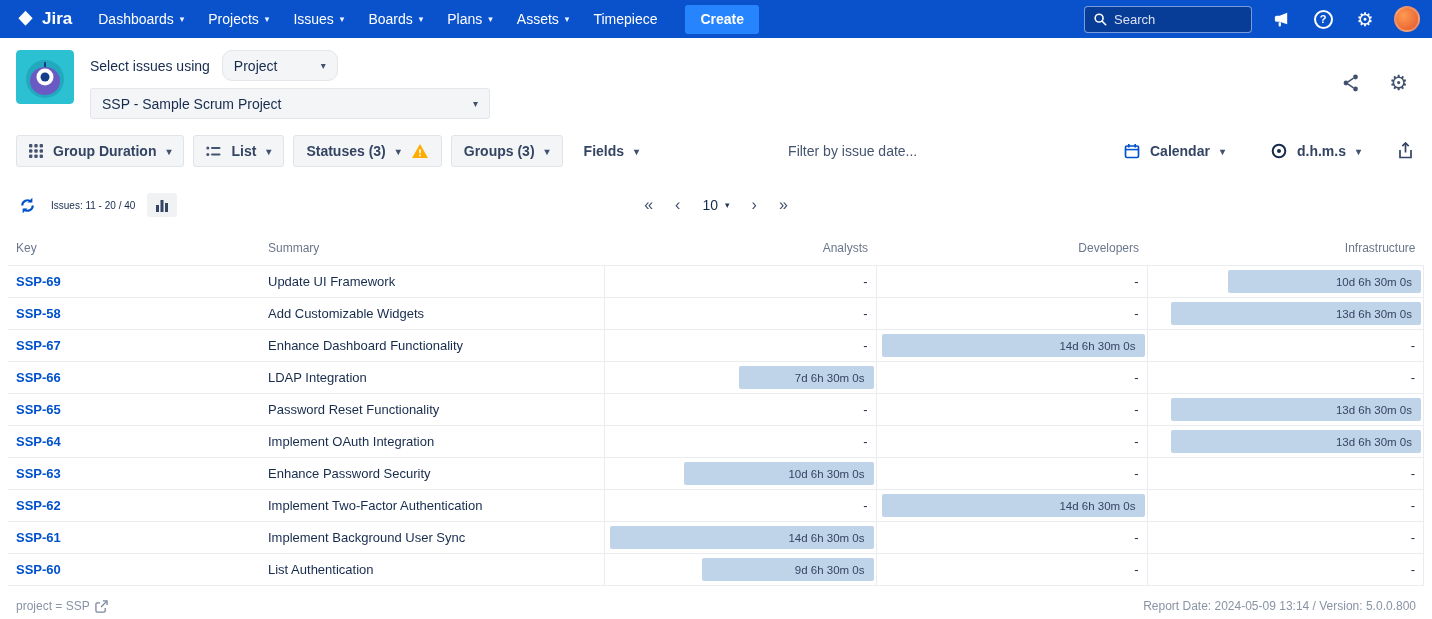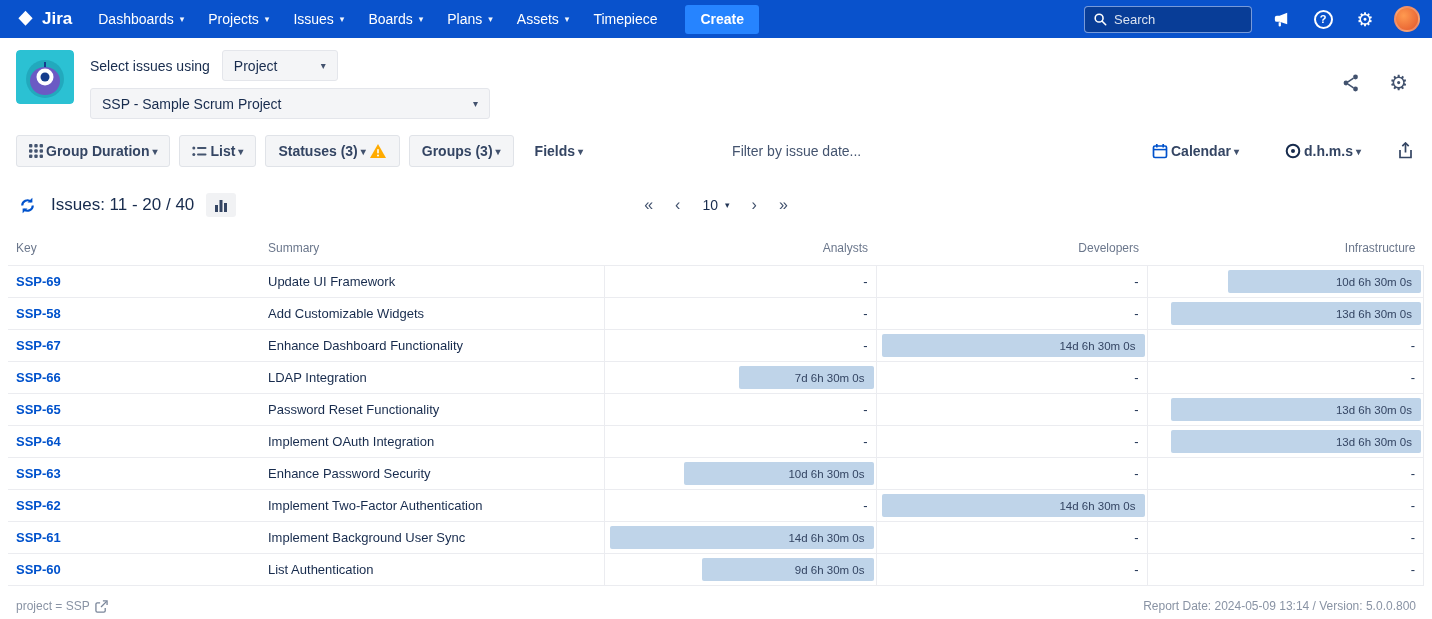--- a/index.html
+++ b/index.html
@@ -34,38 +34,38 @@
   .help-circle{width:19px;height:19px;border:2px solid #fff;border-radius:50%;display:flex;align-items:center;justify-content:center;font-size:11px;font-weight:700;color:#fff;}
   .avatar{width:26px;height:26px;border-radius:50%;background:radial-gradient(circle at 35% 35%,#FF9A50,#E2552B);border:2px solid rgba(255,255,255,.25);}
 
   
   .header-band{display:flex;align-items:flex-start;gap:16px;padding:12px 16px 8px;}
   .app-logo{width:58px;height:54px;border-radius:4px;flex:0 0 auto;overflow:hidden;}
   .selects .row1{display:flex;align-items:center;gap:12px;margin-bottom:7px;}
   .select-label{font-size:14px;color:var(--text-dark);}
   .dd{background:#F4F5F7;border:1px solid #E4E6EB;border-radius:3px;height:31px;display:inline-flex;align-items:center;justify-content:space-between;gap:14px;padding:0 11px;font-size:14px;color:var(--text-dark);}
   .dd .dd-chev{font-size:10px;color:#42526E;}
-  .dd.small{min-width:116px;}
+  .dd.small{min-width:116px;border-radius:10px;}
   .dd.wide{width:400px;}
   .header-actions{margin-left:auto;display:flex;align-items:center;gap:24px;padding-top:20px;padding-right:6px;color:#42526E;}
   .header-actions .gear-glyph{color:#42526E;font-size:21px;}
 
   
   .toolbar{display:flex;align-items:center;gap:9px;padding:8px 16px 12px;}
-  .tbtn{height:32px;background:#F4F5F7;border:1px solid #E0E3E8;border-radius:3px;display:inline-flex;align-items:center;gap:3px;padding:0 12px;font-size:14px;font-weight:600;color:var(--text-mid);}
+  .tbtn{height:32px;background:#F4F5F7;border:1px solid #E0E3E8;border-radius:3px;display:inline-flex;align-items:center;gap:10px;padding:0 12px;font-size:14px;font-weight:600;color:var(--text-mid);}
   .tbtn.plain{background:transparent;border:none;}
   .tbtn .dd-chev{font-size:10px;color:#42526E;}
   .filter-input{border:none;outline:none;background:transparent;font-size:14px;color:var(--text-mid);margin-left:128px;width:230px;font-family:"Liberation Sans",sans-serif;}
   .filter-input::placeholder{color:#44546F;}
   .toolbar-right{margin-left:auto;display:flex;align-items:center;gap:22px;}
   .icon-btn{background:none;border:none;display:inline-flex;align-items:center;justify-content:center;padding:2px;}
 
   
   .results-bar{position:relative;display:flex;align-items:center;gap:12px;padding:14px 16px 12px;}
-  .issues-label{font-size:17px;color:var(--text-dark);}
+  .issues-label{font-size:10px;color:var(--text-dark);}
   .chart-btn{background:#F1F2F4;border:none;border-radius:3px;width:30px;height:24px;display:flex;align-items:center;justify-content:center;}
   .pager{position:absolute;left:50%;transform:translateX(-50%);display:flex;align-items:center;gap:22px;}
   .pg{font-size:16px;color:#42526E;cursor:pointer;line-height:1;}
   .page-size{display:flex;align-items:center;gap:7px;font-size:14px;color:var(--text-dark);cursor:pointer;}
 
   
   table.issues{border-collapse:collapse;table-layout:fixed;width:1416px;margin:6px 8px 0;}
   .issues th{font-size:12px;font-weight:400;color:var(--text-gray);text-align:left;padding:6px 8px 10px;}
   .issues th.num{text-align:right;}
   .issues td{height:32px;padding:0 8px;font-size:13px;color:var(--text-dark);border-top:1px solid var(--border);}

